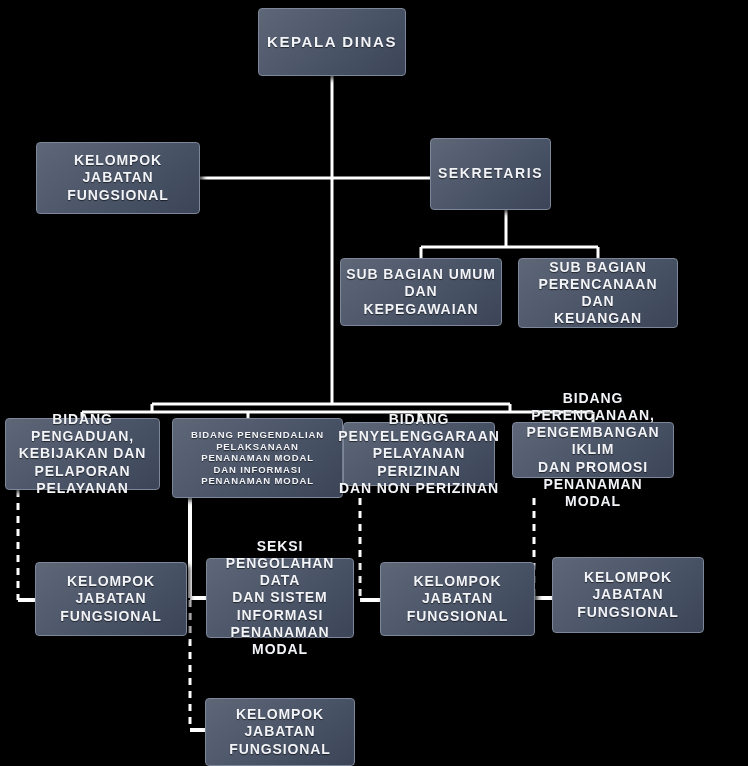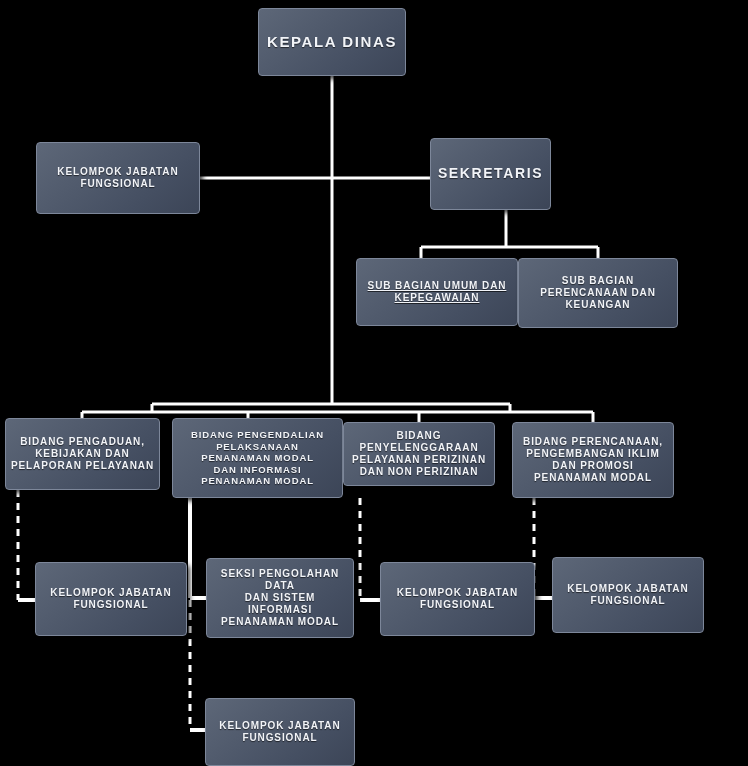--- a/index.html
+++ b/index.html
@@ -37,21 +37,21 @@
     font-weight: bold;
     letter-spacing: 0.9px;
     line-height: 1.22;
     padding: 3px 4px;
     white-space: pre-line;
     z-index: 3;
     text-shadow: 0 1px 1px rgba(0,0,0,0.6);
   }
   .node.t-head { font-size: 15px; letter-spacing: 1.6px; }
   .node.t-sek  { font-size: 14px; letter-spacing: 1.6px; }
-  .node.t-sm   { font-size: 10px; }
+  .node.t-sm   { font-size: 14px; }
   .node.t-xs   { font-size: 9.5px; }
 </style>
 </head>
 <body>
 
 <div id="chart">
 
   <svg class="wires" viewBox="0 0 748 766" xmlns="http://www.w3.org/2000/svg">
     <g stroke="#ffffff" stroke-width="3" fill="none" stroke-linecap="butt">
 
@@ -95,21 +95,21 @@
     </g>
   </svg>
 
   <div class="node t-head" style="left:258px; top:8px; width:148px; height:68px;">KEPALA DINAS</div>
 
   <div class="node t-sm" style="left:36px; top:142px; width:164px; height:72px;">KELOMPOK JABATAN
 FUNGSIONAL</div>
 
   <div class="node t-sek" style="left:430px; top:138px; width:121px; height:72px;">SEKRETARIS</div>
 
-  <div class="node t-sm" style="left:356px; top:258px; width:162px; height:68px;text-decoration:underline;">SUB BAGIAN UMUM DAN
+  <div class="node t-sm" style="left:340px; top:258px; width:162px; height:68px;">SUB BAGIAN UMUM DAN
 KEPEGAWAIAN</div>
 
   <div class="node t-sm" style="left:5px; top:418px; width:155px; height:72px;">BIDANG PENGADUAN,
 KEBIJAKAN DAN
 PELAPORAN PELAYANAN</div>
 
   <div class="node t-sm" style="left:518px; top:258px; width:160px; height:70px;">SUB BAGIAN
 PERENCANAAN DAN
 KEUANGAN</div>
 
@@ -117,21 +117,21 @@
 PELAKSANAAN
 PENANAMAN MODAL
 DAN INFORMASI
 PENANAMAN MODAL</div>
 
   <div class="node t-sm" style="left:343px; top:422px; width:152px; height:64px;">BIDANG
 PENYELENGGARAAN
 PELAYANAN PERIZINAN
 DAN NON PERIZINAN</div>
 
-  <div class="node t-sm" style="left:512px; top:422px; width:162px; height:76px;">BIDANG PERENCANAAN,
+  <div class="node t-sm" style="left:512px; top:422px; width:162px; height:56px;">BIDANG PERENCANAAN,
 PENGEMBANGAN IKLIM
 DAN PROMOSI
 PENANAMAN MODAL</div>
 
   <div class="node t-sm" style="left:35px; top:562px; width:152px; height:74px;">KELOMPOK JABATAN
 FUNGSIONAL</div>
 
   <div class="node t-sm" style="left:206px; top:558px; width:148px; height:80px;">SEKSI PENGOLAHAN DATA
 DAN SISTEM INFORMASI
 PENANAMAN MODAL</div>

